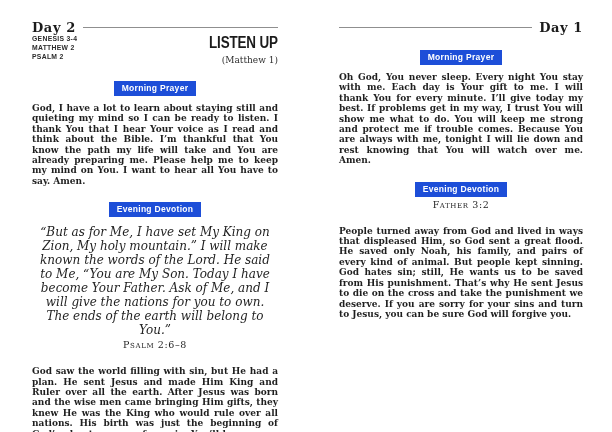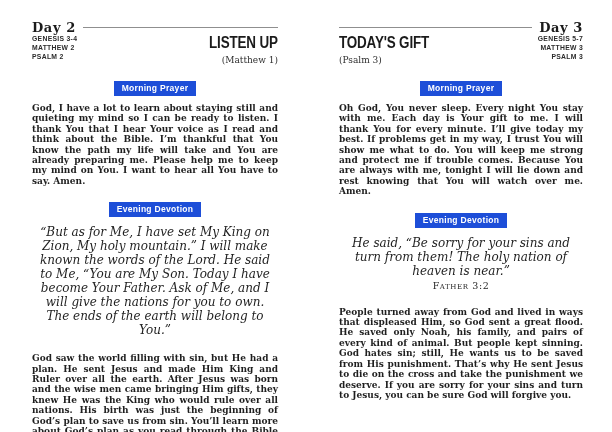--- a/index.html
+++ b/index.html
@@ -93,49 +93,38 @@
 
     <div class="badge-row">
       <span class="badge">Morning Prayer</span>
     </div>
     <p class="body-text">God, I have a lot to learn about staying still and quieting my mind so I can be ready to listen. I thank You that I hear Your voice as I read and think about the Bible. I’m thankful that You know the path my life will take and You are already preparing me. Please help me to keep my mind on You. I want to hear all You have to say. Amen.</p>
 
     <div class="badge-row">
       <span class="badge">Evening Devotion</span>
     </div>
     <p class="quote">“But as for Me, I have set My King on Zion, My holy mountain.” I will make known the words of the Lord. He said to Me, “You are My Son. Today I have become Your Father. Ask of Me, and I will give the nations for you to own. The ends of the earth will belong to You.”</p>
+    <p class="reference">Psalm 2:6–8</p>
 
     <p class="body-text devotion">God saw the world filling with sin, but He had a plan. He sent Jesus and made Him King and Ruler over all the earth. After Jesus was born and the wise men came bringing Him gifts, they knew He was the King who would rule over all nations. His birth was just the beginning of God’s plan to save us from sin. You’ll learn more about God’s plan as you read through the Bible this year. It’s a powerful and amazing story!</p>
   </section>
 
   <section class="page page-right">
     <div class="day-row">
       <span class="day-rule"></span>
-      <span class="day-label">Day 3</span>
+      <span class="day-label">Day 1</span>
     </div>
 
-    <div class="title-row">
-      <div class="title-block">
-        <div class="big-title">TODAY'S GIFT</div>
-        <div class="subtitle">(Psalm 3)</div>
-      </div>
-      <div class="readings">
-        <div>GENESIS 5-7</div>
-        <div>MATTHEW 3</div>
-        <div>PSALM 3</div>
-      </div>
-    </div>
 
     <div class="badge-row">
       <span class="badge">Morning Prayer</span>
     </div>
     <p class="body-text">Oh God, You never sleep. Every night You stay with me. Each day is Your gift to me. I will thank You for every minute. I’ll give today my best. If problems get in my way, I trust You will show me what to do. You will keep me strong and protect me if trouble comes. Because You are always with me, tonight I will lie down and rest knowing that You will watch over me. Amen.</p>
 
     <div class="badge-row">
       <span class="badge">Evening Devotion</span>
     </div>
-    <p class="quote">He said, “Be sorry for your sins and turn from them! The holy nation of heaven is near.”</p>
     <p class="reference">Father 3:2</p>
 
     <p class="body-text devotion">People turned away from God and lived in ways that displeased Him, so God sent a great flood. He saved only Noah, his family, and pairs of every kind of animal. But people kept sinning. God hates sin; still, He wants us to be saved from His punishment. That’s why He sent Jesus to die on the cross and take the punishment we deserve. If you are sorry for your sins and turn to Jesus, you can be sure God will forgive you.</p>
   </section>
 
 </div>
 
 </body></html>

